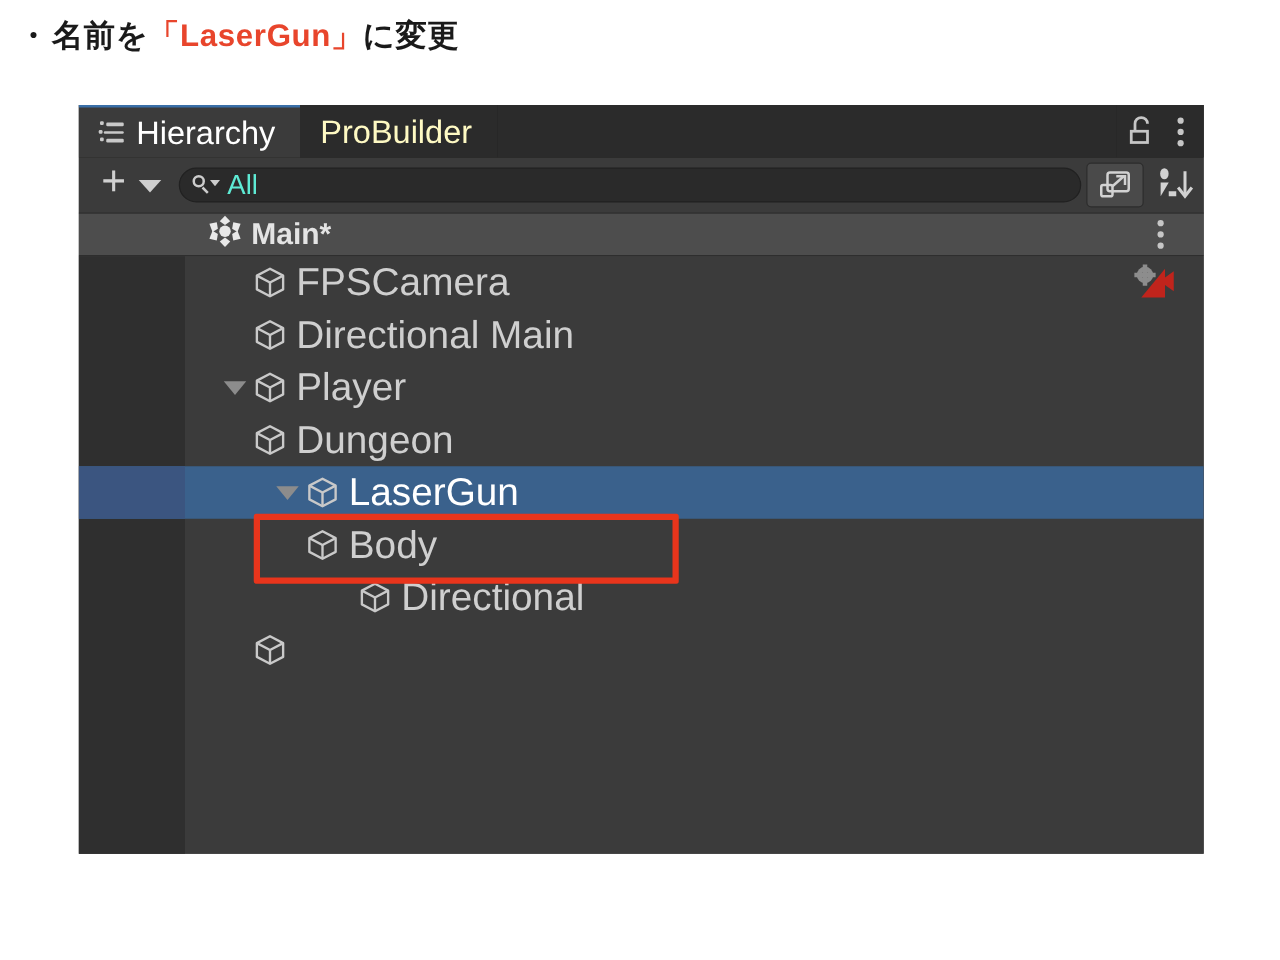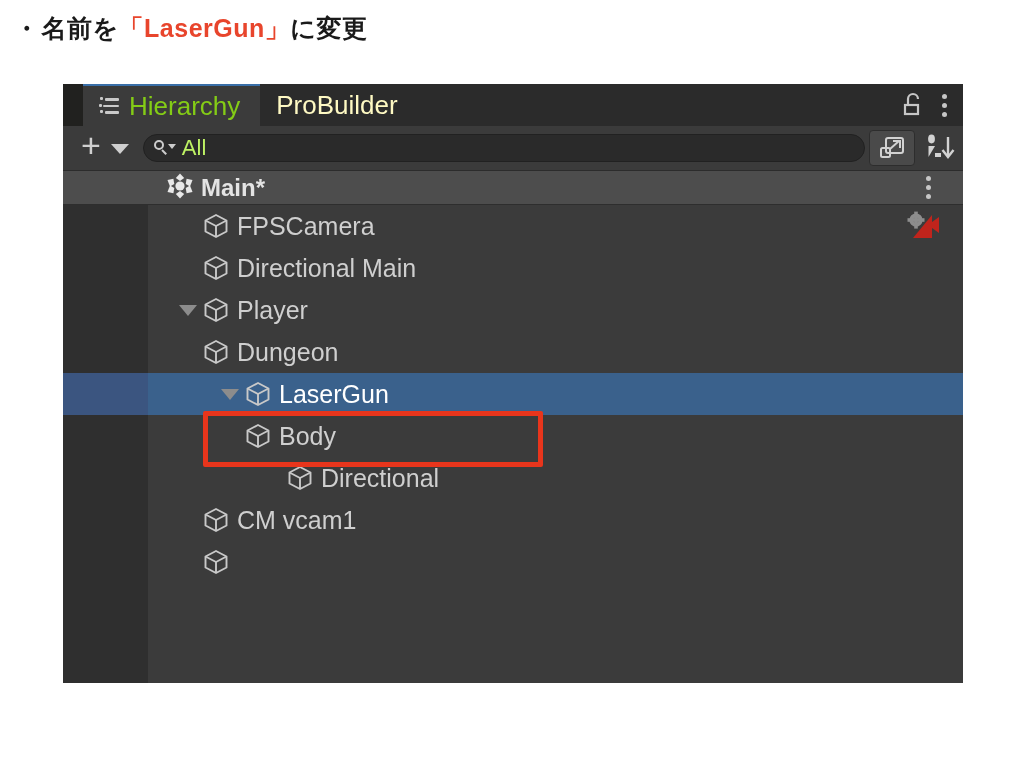--- a/index.html
+++ b/index.html
@@ -58,23 +58,22 @@
     align-items: center;
     gap: 9px;
     padding: 0 20px 0 16px;
     font-size: 26px;
     color: #c8c8c8;
     position: relative;
     box-sizing: border-box;
   }
   .tab.active {
     background: #3b3b3b;
-    color: #84cc16;
+    color: #ffffff;
     border-top: 2px solid #3a6fa8;
-    margin-left: 20px;
   }
   .tab.inactive {
     background: #2b2b2b;
     color: #fef9c3;
   }
   .tab-icon-hierarchy {
     width: 21px;
     height: 18px;
     position: relative;
     flex: 0 0 auto;
@@ -169,21 +168,21 @@
   }
   .mag-icon .tri {
     position: absolute; left: 14px; top: 4px;
     width: 0; height: 0;
     border-left: 4px solid transparent;
     border-right: 4px solid transparent;
     border-top: 5px solid #cccccc;
   }
   .search-text {
     font-size: 22px;
-    color: #bef264;
+    color: #5eead4;
     text-align: right;
   }
   .tb-btn {
     width: 46px; height: 38px;
     display: flex; align-items: center; justify-content: center;
     flex: 0 0 auto;
   }
   .tb-btn.framed {
     background: #4a4a4a;
     border: 1px solid #2d2d2d;
@@ -246,21 +245,21 @@
     position: relative;
     z-index: 2;
   }
   .row .tri.hidden { visibility: hidden; }
   .row .tri-slot { width: 30px; display: flex; justify-content: center; flex: 0 0 auto; position: relative; z-index: 2;}
   .cube {
     width: 26px; height: 26px; flex: 0 0 auto;
     position: relative; z-index: 2;
   }
   .row .name {
-    font-size: 25px;
+    font-size: 31px;
     color: #cfcfcf;
     margin-left: 8px;
     white-space: nowrap;
     position: relative;
     z-index: 2;
   }
   .row.selected .name { color: #ffffff; }
 
   .cam-badge {
     margin-left: auto;
@@ -486,31 +485,19 @@
           <div class="row">
             <span style="width: 110px; flex: 0 0 auto;"></span>
             <span class="tri-slot">
               <span class="tri hidden"></span>
             </span>
             <span class="cube"><svg width="26" height="26" viewBox="0 0 26 26">
                 <path d="M13 2 L23.5 7.5 V18.5 L13 24 L2.5 18.5 V7.5 Z" fill="none" stroke="#c9c9c9" stroke-width="1.9" stroke-linejoin="round"></path>
                 <path d="M2.5 7.5 L13 13 L23.5 7.5" fill="none" stroke="#c9c9c9" stroke-width="1.9" stroke-linejoin="round"></path>
                 <path d="M13 13 V24" fill="none" stroke="#c9c9c9" stroke-width="1.9"></path>
               </svg></span>
-            <span class="name">CM vcam1</span>
-          </div>
-          <div class="row">
-            <span style="width: 110px; flex: 0 0 auto;"></span>
-            <span class="tri-slot">
-              <span class="tri hidden"></span>
-            </span>
-            <span class="cube"><svg width="26" height="26" viewBox="0 0 26 26">
-                <path d="M13 2 L23.5 7.5 V18.5 L13 24 L2.5 18.5 V7.5 Z" fill="none" stroke="#c9c9c9" stroke-width="1.9" stroke-linejoin="round"></path>
-                <path d="M2.5 7.5 L13 13 L23.5 7.5" fill="none" stroke="#c9c9c9" stroke-width="1.9" stroke-linejoin="round"></path>
-                <path d="M13 13 V24" fill="none" stroke="#c9c9c9" stroke-width="1.9"></path>
-              </svg></span>
           </div>
         </div>
       <div class="annot-box" id="annot" style="left: 140px; top: 206px; width: 330px; height: 46px; border-color: rgb(232, 53, 28);"></div>
     </div>
 
   </div>
 </div>
 
 </body></html>

